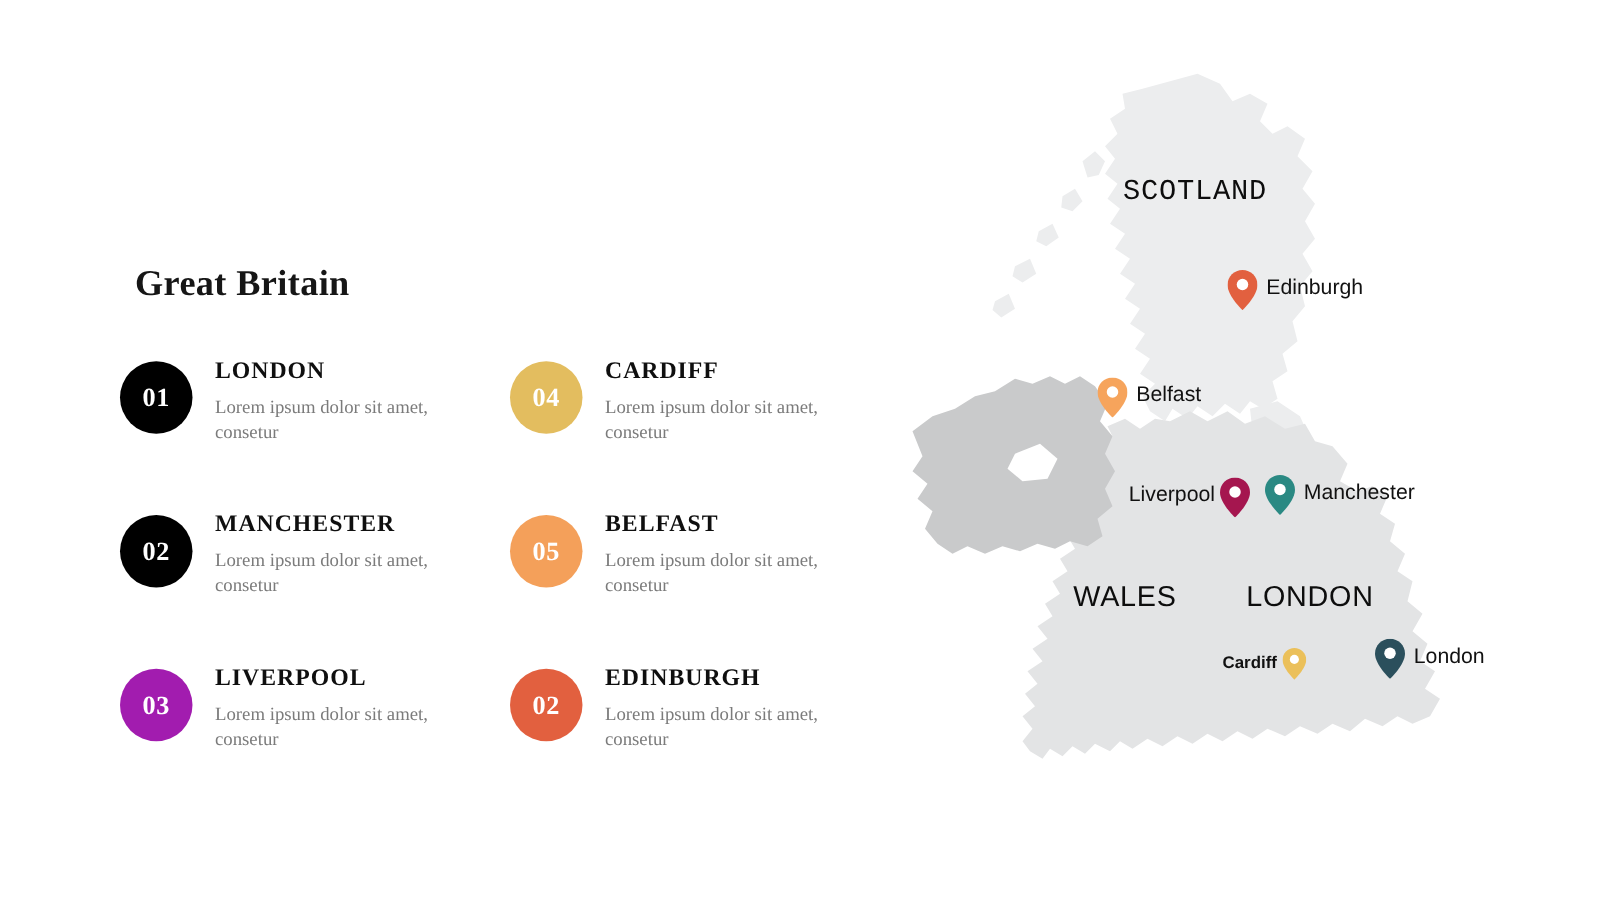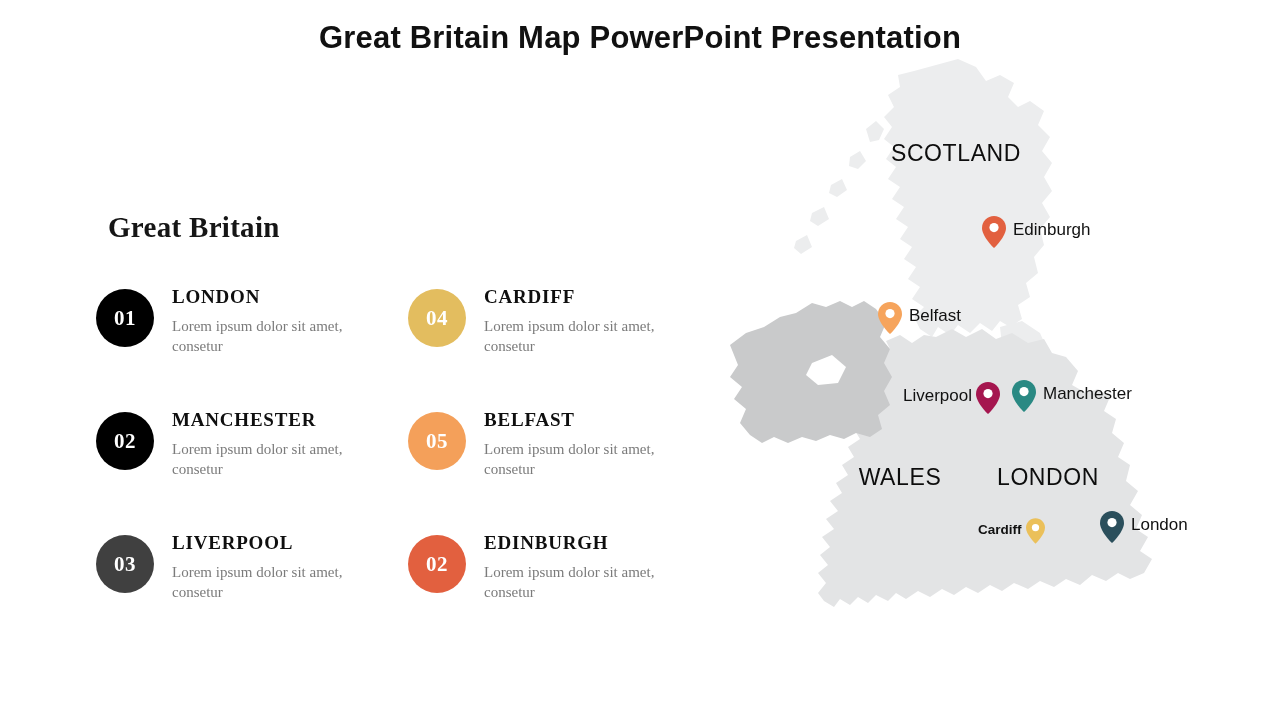--- a/index.html
+++ b/index.html
@@ -89,21 +89,20 @@
   }
   .pin.reverse .pin-label{margin-left:0;margin-right:4px;}
   .pin-label.small{font-size:13.5px;font-weight:bold;}
   .pin.small-pin .pin-glyph{width:19px;height:26px;flex:0 0 19px;}
 </style>
 </head>
 <body>
 
 <div class="slide">
 
-  <div class="slide-title">Great Britain Map PowerPoint Presentation</div>
 
   <div class="left-panel">
 
     <div class="section-heading">Great Britain</div>
 
     <div class="items">
 
       <div class="item col-a row-1">
         <div class="badge" style="background:#000000">01</div>
         <div class="item-text">
@@ -114,21 +113,21 @@
 
       <div class="item col-a row-2">
         <div class="badge" style="background:#000000">02</div>
         <div class="item-text">
           <div class="item-title">MANCHESTER</div>
           <div class="item-desc">Lorem ipsum dolor sit amet, consetur</div>
         </div>
       </div>
 
       <div class="item col-a row-3">
-        <div class="badge" style="background:#404040">03</div>
+        <div class="badge" style="background:#a21caf">03</div>
         <div class="item-text">
           <div class="item-title">LIVERPOOL</div>
           <div class="item-desc">Lorem ipsum dolor sit amet, consetur</div>
         </div>
       </div>
 
       <div class="item col-b row-1">
         <div class="badge" style="background:#e3bd5f">04</div>
         <div class="item-text">
           <div class="item-title">CARDIFF</div>
@@ -216,21 +215,21 @@
              L180 292 L190 304 L184 318 L192 332
              L184 346 L190 360 L178 370 L182 384
              L170 392 L156 388 L144 394 L130 390
              L116 396 L102 392 L88 398 L74 392
              L62 398 L50 390 L40 378 L46 364
              L34 354 L42 342 L30 332 L38 320 Z"></path>
         <path fill="#ffffff" d="M112 318 L132 310 L146 322 L138 338 L118 340 L106 330 Z"></path>
       </g>
     </svg>
 
-    <div class="region-label big" style="left:166px;top:96px;width:180px;">
+    <div class="region-label big" style="left:166px;top:96px;width:180px;font-family:Liberation Mono, monospace;">
       <span>SCOTLAND</span>
     </div>
 
 
     <div class="region-label big" style="left:130px;top:420px;width:140px;">
       <span>WALES</span>
     </div>
 
     <div class="region-label big" style="left:258px;top:420px;width:180px;">
       <span>LONDON</span>

